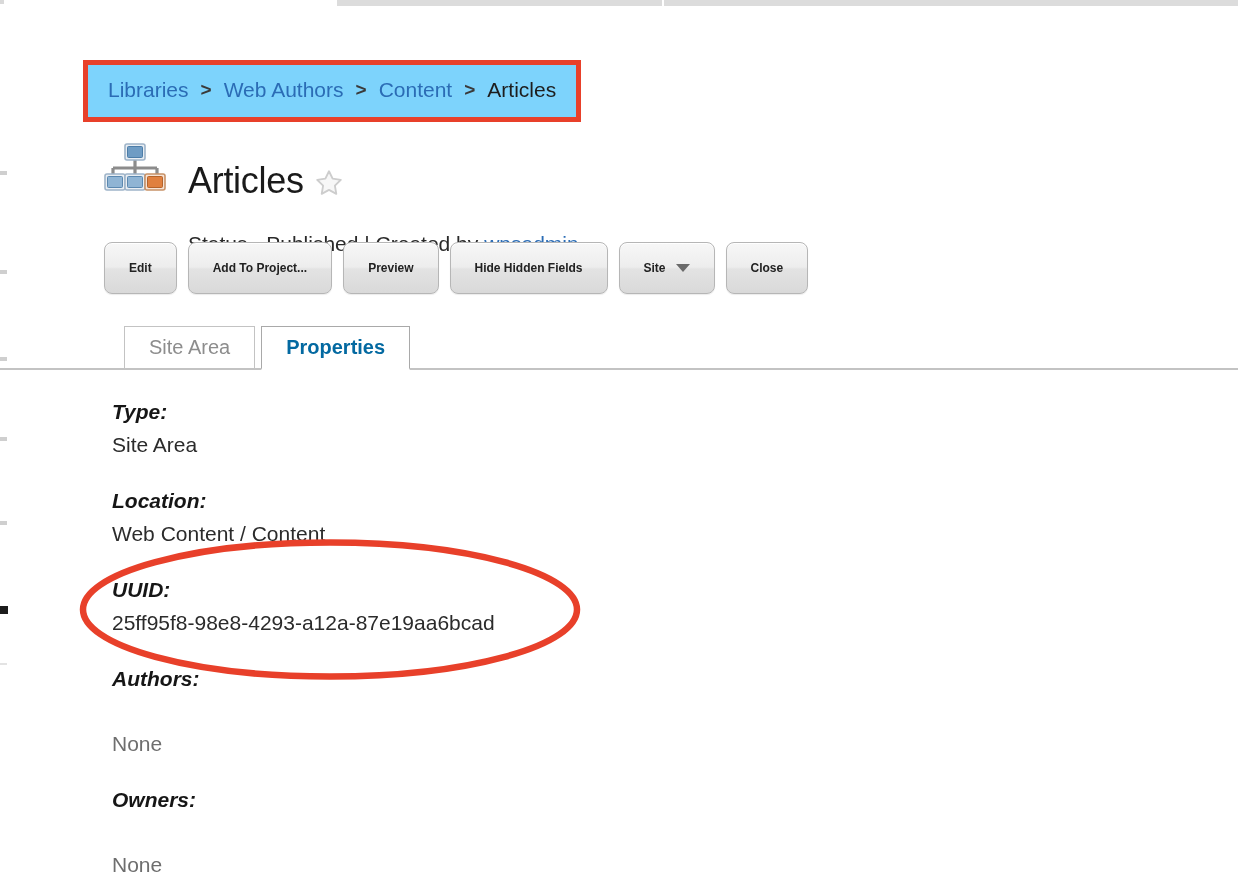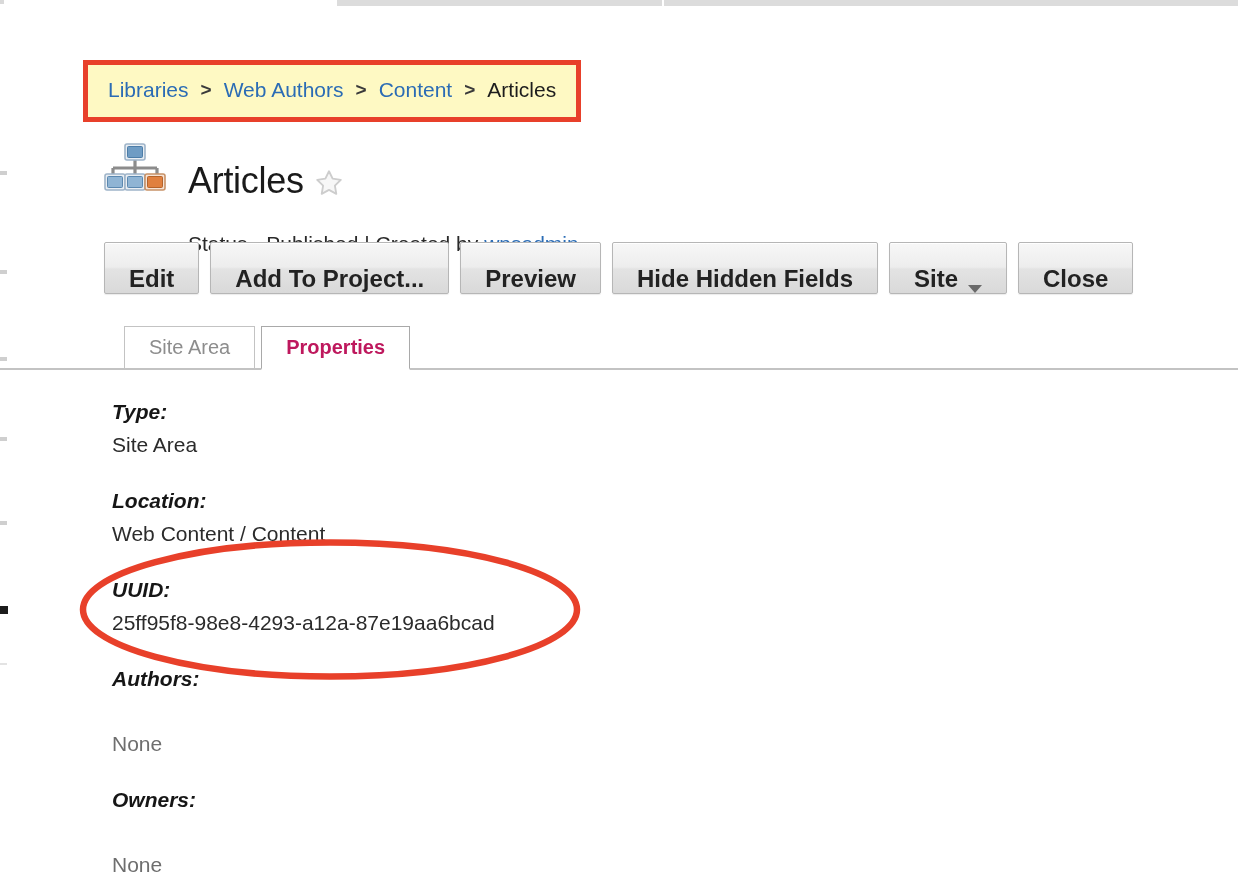--- a/index.html
+++ b/index.html
@@ -63,21 +63,21 @@
     left: 0; top: 6px;
     width: 1238px;
   }
 
   
   .breadcrumb-wrap {
     position: absolute;
     left: 83px;
     top: 54px;
     border: 5px solid #e8402a;
-    background: #fef9c3;
+    background: #7dd3fc;
     padding: 10px 20px 12px 20px;
   }
   .breadcrumb {
     display: flex;
     align-items: center;
     font-size: 21px;
     line-height: 30px;
     white-space: nowrap;
   }
   .crumb-link {
@@ -144,31 +144,31 @@
   
   .toolbar {
     position: absolute;
     left: 104px;
     top: 236px;
     display: flex;
     gap: 11px;
   }
   .tb-btn {
     display: inline-flex;
-    align-items: flex-end;
+    align-items: center;
     justify-content: center;
     height: 52px;
     padding: 0 24px;
     font-family: "Liberation Sans", sans-serif;
-    font-size: 24px;
+    font-size: 12px;
     font-weight: bold;
     color: #222222;
     background: linear-gradient(to bottom, #f7f7f7 0%, #ededed 48%, #e3e3e3 52%, #d9d9d9 100%);
     border: 1px solid #b6b6b6;
-    border-radius: 2px;
+    border-radius: 8px;
     box-shadow: 0 1px 0 rgba(255,255,255,0.9) inset, 0 1px 1px rgba(0,0,0,0.08);
     cursor: pointer;
     white-space: nowrap;
   }
   .caret {
     display: inline-block;
     margin-left: 10px;
     width: 0; height: 0;
     border-left: 7px solid transparent;
     border-right: 7px solid transparent;
@@ -203,21 +203,21 @@
     border: 1px solid #c3c3c3;
     border-bottom: 2px solid #c3c3c3;
     cursor: pointer;
     white-space: nowrap;
   }
   .tab.inactive {
     color: #8d8d8d;
     font-weight: normal;
   }
   .tab.active {
-    color: #be185d;
+    color: #0369a1;
     font-weight: bold;
     border-bottom: 2px solid #ffffff;
     border-color: #a9a9a9;
     border-bottom-color: #ffffff;
     margin-left: 6px;
   }
 
   
   .props {
     position: absolute;

